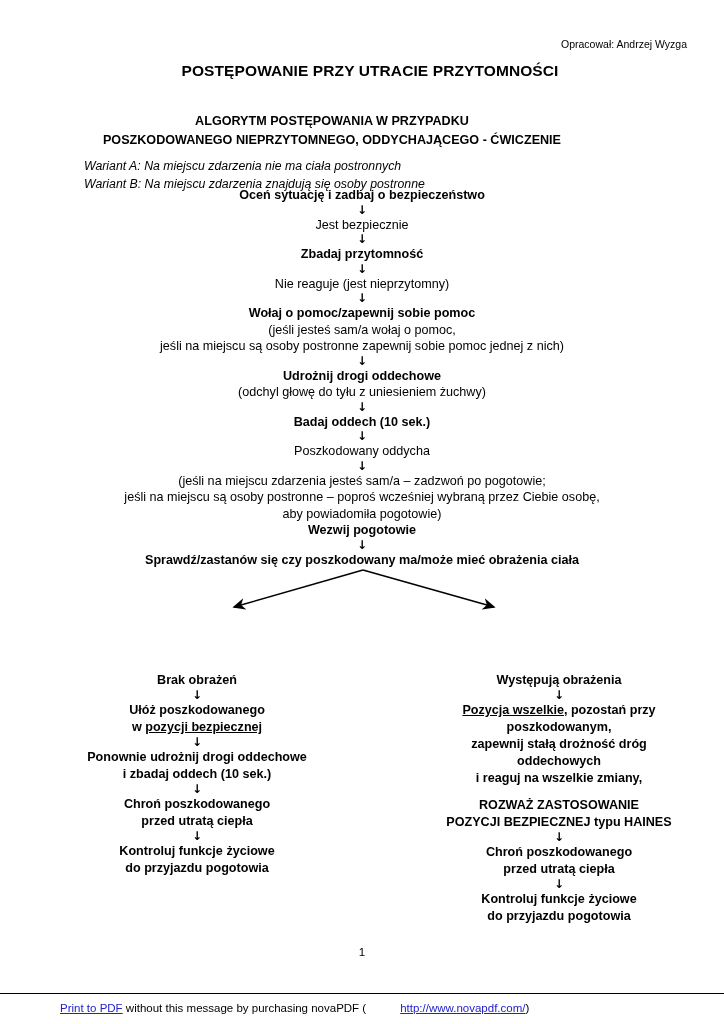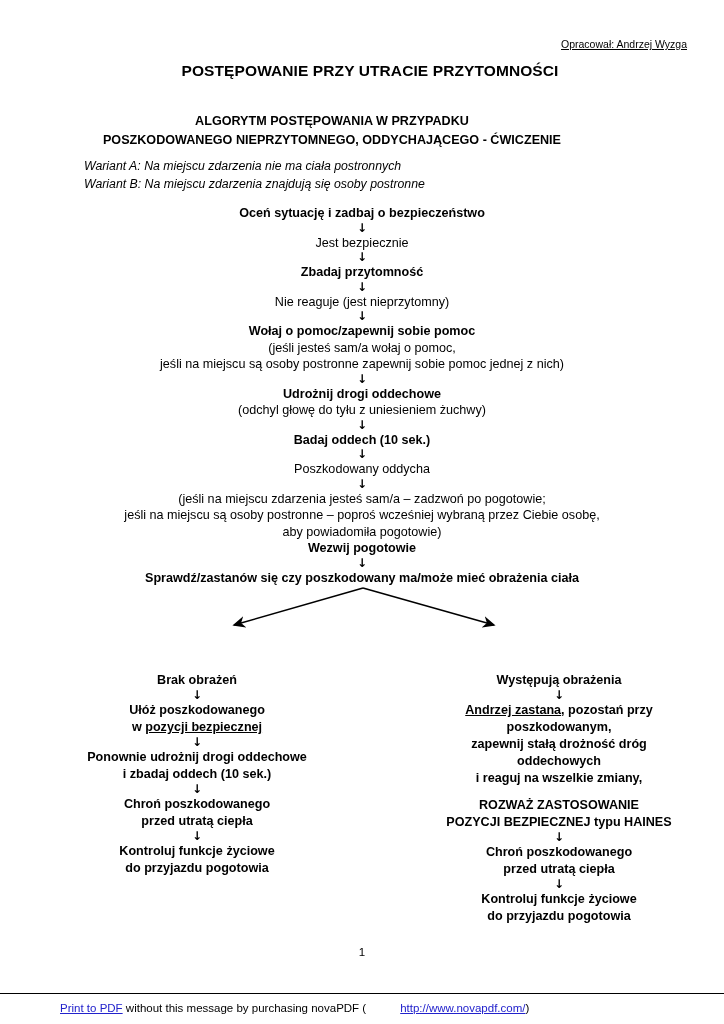--- a/index.html
+++ b/index.html
@@ -23,21 +23,20 @@
   }
 
   
   .author-line {
     position: absolute;
     top: 38px;
     right: 37px;
     font-size: 10.5px;
     line-height: 13px;
     white-space: nowrap;
-    text-decoration: underline;
   }
   .doc-title {
     position: absolute;
     top: 62px;
     left: 8px;
     width: 724px;
     text-align: center;
     font-size: 15.5px;
     font-weight: bold;
     letter-spacing: 0.1px;
@@ -57,21 +56,21 @@
     top: 158px;
     left: 84px;
     font-size: 12.3px;
     font-style: italic;
     line-height: 17.5px;
   }
 
   
   .flow {
     position: absolute;
-    top: 205px;
+    top: 187px;
     left: 0;
     width: 724px;
     text-align: center;
   }
   .step {
     font-size: 12.6px;
     line-height: 16.5px;
     white-space: pre-line;
   }
   .step.bold { font-weight: bold; }
@@ -222,21 +221,21 @@
             <div class="arrow">↓</div>
             <div class="step bold">Kontroluj funkcje życiowe<br>do przyjazdu pogotowia</div>
           </div>
       </div>
     </div>
     <div class="col">
       <div class="col-right-inner">
         <div class="step head">Występują obrażenia</div>
         <div id="right-steps">
             <div class="arrow">↓</div>
-            <div class="step bold"><u class="ul">Andrzej zastana</u>, pozostań przy<br>poszkodowanym,<br>zapewnij stałą drożność dróg<br>oddechowych<br>i reaguj na wszelkie zmiany,</div>
+            <div class="step bold"><u class="ul">Pozycja wszelkie</u>, pozostań przy<br>poszkodowanym,<br>zapewnij stałą drożność dróg<br>oddechowych<br>i reaguj na wszelkie zmiany,</div>
             <div class="block-gap"></div>
             <div class="step bold">ROZWAŻ ZASTOSOWANIE<br>POZYCJI BEZPIECZNEJ typu HAINES</div>
             <div class="arrow">↓</div>
             <div class="step bold">Chroń poszkodowanego<br>przed utratą ciepła</div>
             <div class="arrow">↓</div>
             <div class="step bold">Kontroluj funkcje życiowe<br>do przyjazdu pogotowia</div>
           </div>
       </div>
     </div>
   </div>

